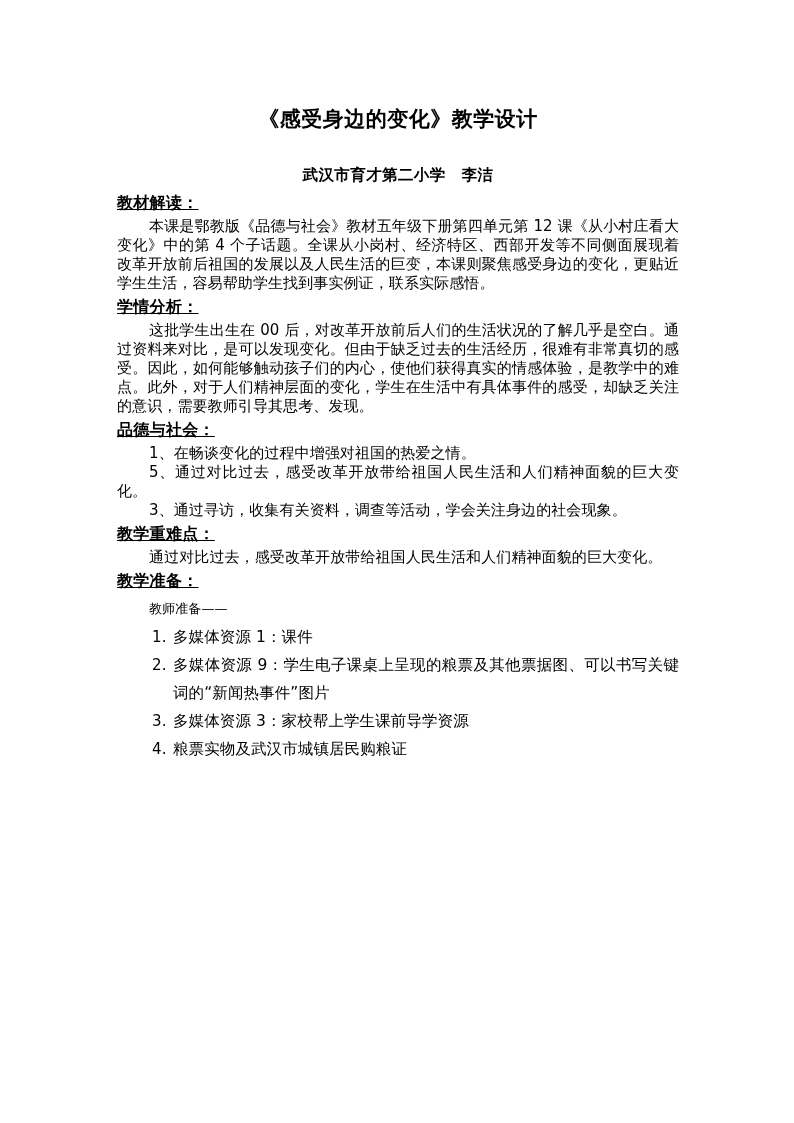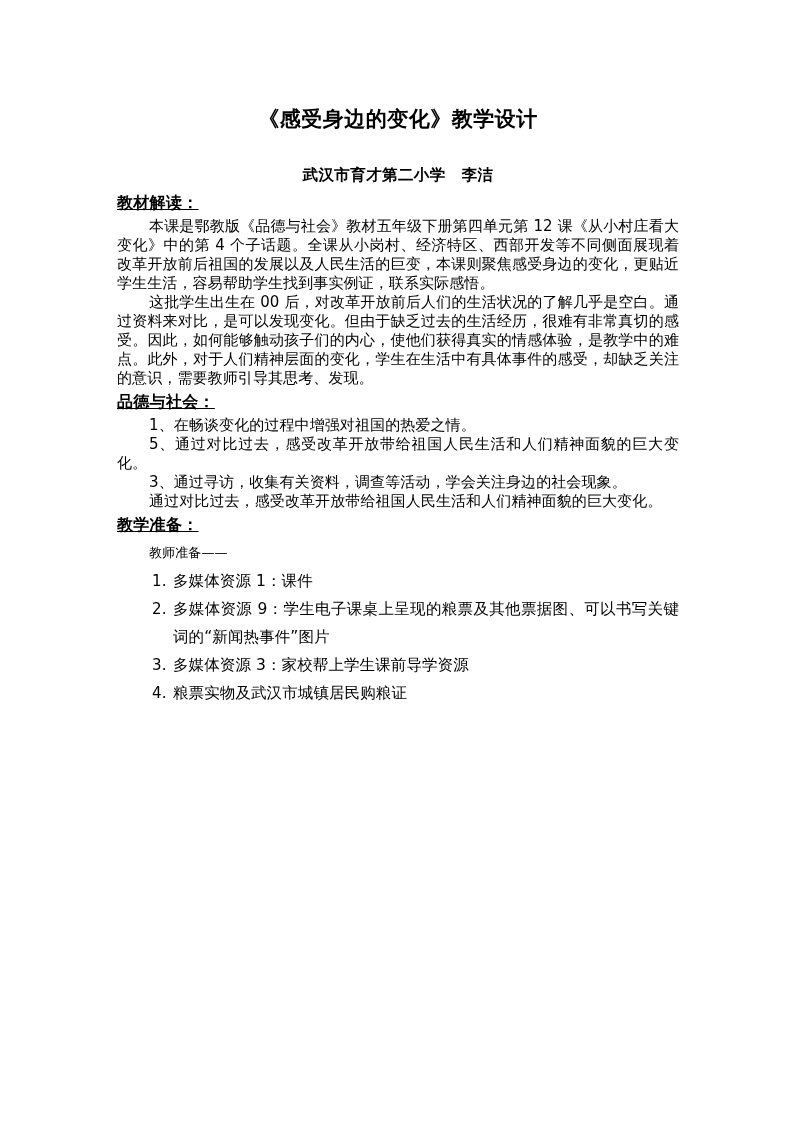--- a/index.html
+++ b/index.html
@@ -107,27 +107,29 @@
 
     <h1 class="doc-title">《感受身边的变化》教学设计</h1>
 
     <div class="byline">
       <span>武汉市育才第二小学</span><span class="gap"></span><span>李洁</span>
     </div>
 
     <h2 class="sec-head">教材解读：</h2>
     <p class="para">本课是鄂教版《品德与社会》教材五年级下册第四单元第 12 课《从小村庄看大变化》中的第 4 个子话题。全课从小岗村、经济特区、西部开发等不同侧面展现着改革开放前后祖国的发展以及人民生活的巨变，本课则聚焦感受身边的变化，更贴近学生生活，容易帮助学生找到事实例证，联系实际感悟。</p>
 
+    <h2 class="sec-head">学情分析：</h2>
     <p class="para">这批学生出生在 00 后，对改革开放前后人们的生活状况的了解几乎是空白。通过资料来对比，是可以发现变化。但由于缺乏过去的生活经历，很难有非常真切的感受。因此，如何能够触动孩子们的内心，使他们获得真实的情感体验，是教学中的难点。此外，对于人们精神层面的变化，学生在生活中有具体事件的感受，却缺乏关注的意识，需要教师引导其思考、发现。</p>
 
     <h2 class="sec-head">品德与社会：</h2>
     <p class="para">1、在畅谈变化的过程中增强对祖国的热爱之情。</p>
     <p class="para">5、通过对比过去，感受改革开放带给祖国人民生活和人们精神面貌的巨大变化。</p>
     <p class="para">3、通过寻访，收集有关资料，调查等活动，学会关注身边的社会现象。</p>
 
+    <h2 class="sec-head">教学重难点：</h2>
     <p class="para">通过对比过去，感受改革开放带给祖国人民生活和人们精神面貌的巨大变化。</p>
 
     <h2 class="sec-head">教学准备：</h2>
     <p class="sub-line">教师准备——</p>
 
     <ol class="numlist">
       <li>
         <span class="num">1.</span>
         <span>多媒体资源 1：课件</span>
       </li>

